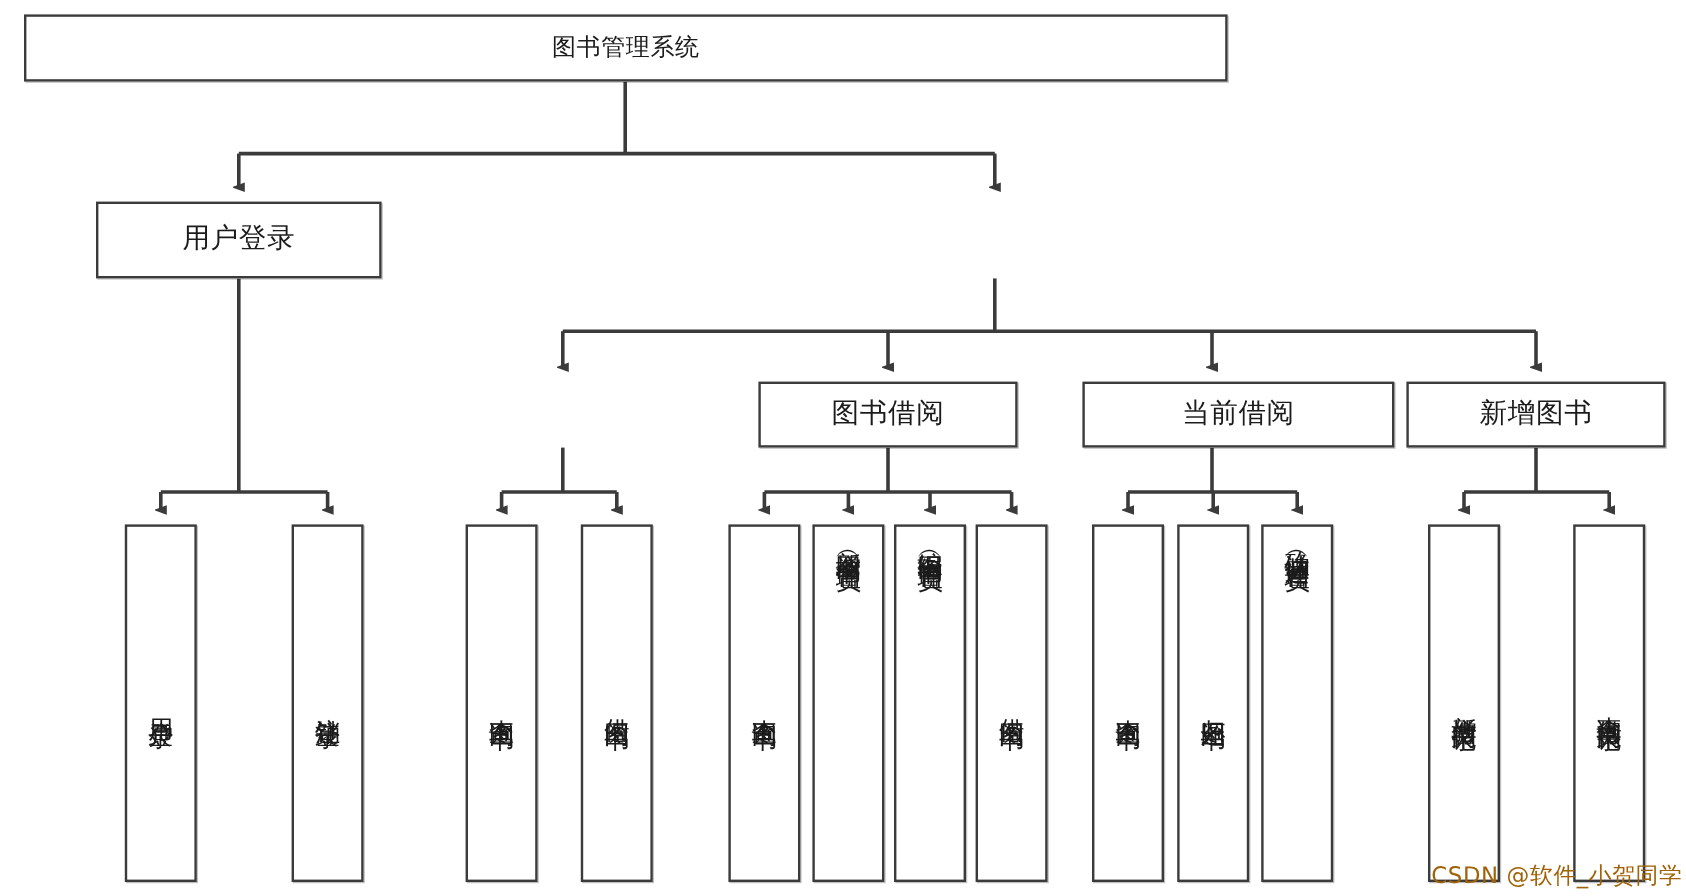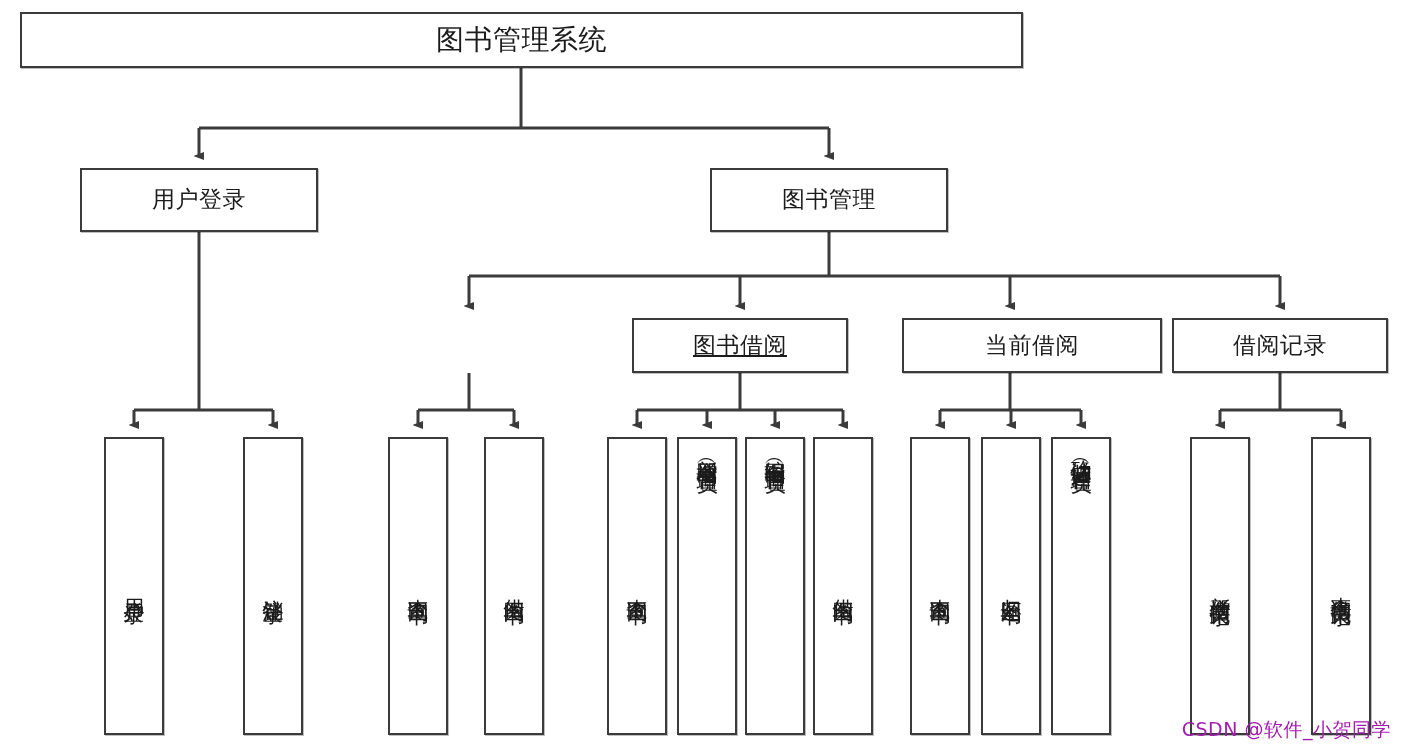--- a/index.html
+++ b/index.html
@@ -40,45 +40,45 @@
     display: block;
     text-align: center;
     line-height: 1.18;
     letter-spacing: 0.5px;
   }
   
   .node.horiz .label {
     writing-mode: horizontal-tb;
     font-size: 23px;
   }
-  .node.root .label { font-size: 28px; }
+  .node.root .label { font-size: 20px; }
   
   .node.vert {
     align-items: flex-start;
     justify-content: center;
     padding-top: 4px;
   }
   .node.vert .label {
     writing-mode: vertical-rl;
     text-orientation: upright;
     font-size: 21px;
     line-height: 1.05;
     letter-spacing: 2px;
     white-space: nowrap;
   }
   .node.vert.mid {
     align-items: center;
     padding-top: 0;
   }
   #watermark {
     position: absolute;
-    right: 14px;
+    right: 3px;
     bottom: 4px;
     font-size: 19px;
-    color: #a21caf;
+    color: #a16207;
     white-space: nowrap;
     letter-spacing: 0.5px;
   }
 </style>
 </head>
 <body>
 
 <div id="canvas">
 
   <svg id="edges" viewBox="0 0 1405 747" width="1405" height="747" xmlns="http://www.w3.org/2000/svg">
@@ -131,32 +131,29 @@
     </g>
   </svg>
 
   <div class="node horiz root" style="left: 20px; top: 12px; width: 1003px; height: 56px;">
     <span class="label">图书管理系统</span>
   </div>
 
   <div class="node horiz" style="left: 80px; top: 168px; width: 238px; height: 64px;">
     <span class="label">用户登录</span>
   </div>
-  <div class="node horiz" style="left: 710px; top: 168px; width: 238px; height: 64px;">
-    <span class="label">图书管理</span>
-  </div>
 
-  <div class="node horiz" style="left: 632px; top: 318px; width: 216px; height: 55px; text-decoration: underline;">
+  <div class="node horiz" style="left: 632px; top: 318px; width: 216px; height: 55px;">
     <span class="label">图书借阅</span>
   </div>
   <div class="node horiz" style="left: 902px; top: 318px; width: 260px; height: 55px;">
     <span class="label">当前借阅</span>
   </div>
   <div class="node horiz" style="left: 1172px; top: 318px; width: 216px; height: 55px;">
-    <span class="label">借阅记录</span>
+    <span class="label">新增图书</span>
   </div>
 
   <div class="node vert mid" style="left: 104px; top: 437px; width: 60px; height: 298px;">
     <span class="label">用户登录</span>
   </div>
   <div class="node vert mid" style="left: 243px; top: 437px; width: 60px; height: 298px;">
     <span class="label">注销登录</span>
   </div>
   <div class="node vert mid" style="left: 388px; top: 437px; width: 60px; height: 298px;">
     <span class="label">查询图书</span>

